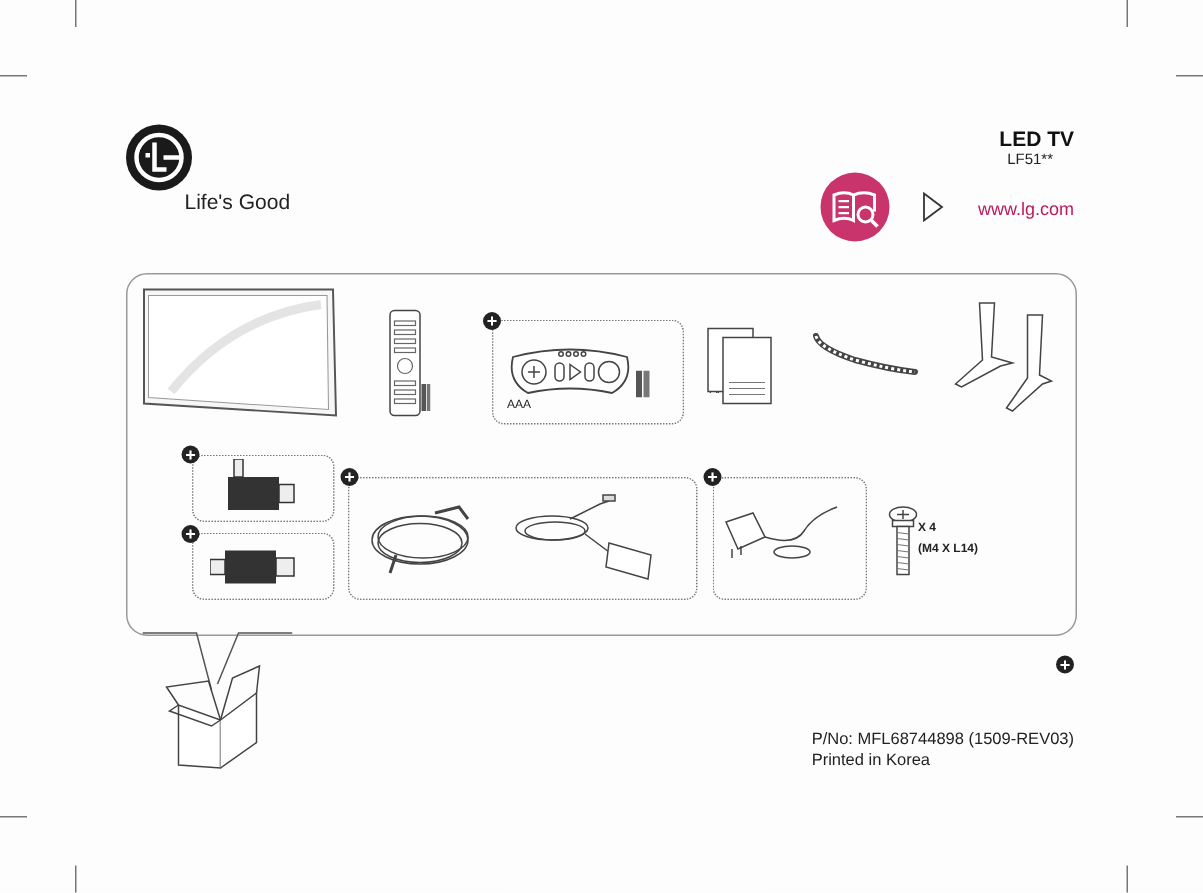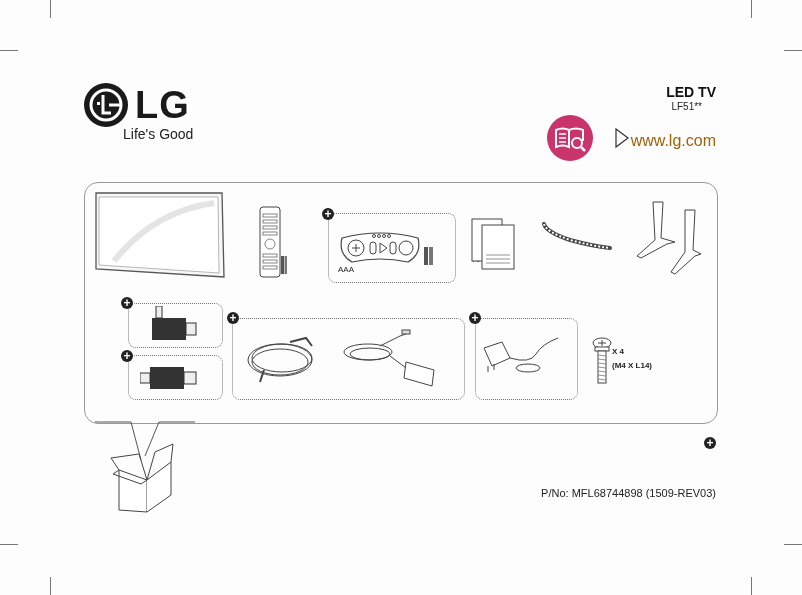--- a/index.html
+++ b/index.html
@@ -7,21 +7,21 @@
   .page { position:absolute; left:0; top:0; width:802px; height:595px; background:#fdfdfd; }
   .crop { position:absolute; background:#777; }
   .logo { position:absolute; left:83px; top:82px; width:130px; height:60px; }
   .logo-mark { position:absolute; left:0; top:0; width:46px; height:46px; }
   .logo-text { position:absolute; left:52px; top:2px; font-size:38px; font-weight:bold; letter-spacing:1px; color:#1a1a1a; line-height:42px; }
   .tagline { position:absolute; left:40px; top:44px; font-size:14px; color:#222; }
   .title { position:absolute; right:86px; top:84px; font-size:14px; font-weight:bold; color:#111; }
   .model { position:absolute; right:100px; top:101px; font-size:10px; color:#222; }
   .manual-icon { position:absolute; left:547px; top:115px; width:46px; height:46px; border-radius:50%; background:#c8346b; }
   .arrow-icon { position:absolute; left:614px; top:127px; }
-  .url { position:absolute; right:86px; top:132px; font-size:16px; color:#a16207; }
+  .url { position:absolute; right:86px; top:132px; font-size:12px; color:#be185d; }
   .panel { position:absolute; left:84px; top:182px; width:632px; height:240px; border:1.3px solid #999; border-radius:14px; background:#fdfdfd; }
   .dotbox { position:absolute; border:1.2px dotted #777; border-radius:8px; }
   .plus { position:absolute; width:12px; height:12px; border-radius:50%; background:#222; color:#fff; font-size:12px; line-height:12px; text-align:center; font-weight:bold; }
   .item { position:absolute; }
   .small { font-size:8px; color:#222;margin-left:39px; }
   .screw-label { position:absolute; left:612px; top:345px; width:56px; text-align:left; font-size:8px; font-weight:bold; color:#222; line-height:14px; }
   .legend { position:absolute; right:86px; top:437px; font-size:8px; color:#222; display:flex; align-items:center; gap:3px; }
   .legend .plus { position:static; display:inline-block; }
   .pno { position:absolute; right:86px; top:486px; font-size:11px; color:#222; line-height:14px; }
   .box { position:absolute; left:95px; top:400px; }
@@ -41,21 +41,20 @@
   <div class="crop" style="left:784px;top:544px;width:18px;height:1px;"></div>
 
   <div class="logo">
     <svg class="logo-mark" viewBox="0 0 46 46">
       <circle cx="23" cy="23" r="22" fill="#1a1a1a"></circle>
       <circle cx="23" cy="23" r="15" fill="none" stroke="#fff" stroke-width="3"></circle>
       <rect x="14" y="20" width="3" height="3" fill="#fff"></rect>
       <path d="M20 13 V31 H28" fill="none" stroke="#fff" stroke-width="3"></path>
       <path d="M26 23 H38" stroke="#fff" stroke-width="3"></path>
     </svg>
-    <div class="logo-text">LG</div>
     <div class="tagline">Life's Good</div>
   </div>
 
   <div class="title">LED TV</div>
   <div class="model">LF51**</div>
   <div class="manual-icon">
     <svg width="46" height="46" viewBox="0 0 46 46">
       <path d="M9 15 Q16 12 22 15 V32 Q16 29 9 32 Z" fill="none" stroke="#fff" stroke-width="2"></path>
       <path d="M22 15 Q29 12 36 15 V26" fill="none" stroke="#fff" stroke-width="2"></path>
       <line x1="12" y1="19" x2="19" y2="19" stroke="#fff" stroke-width="1.5"></line>
@@ -209,14 +208,15 @@
     <path d="M52 80 L60 52 L78 44 L76 62" fill="none" stroke="#444"></path>
     <path d="M24 70 L18 74 L46 84 L52 80" fill="none" stroke="#444"></path>
   </svg>
 
   <div class="legend">
     <span class="plus">+</span>
   </div>
 
   <div class="pno">
     <div>P/No: MFL68744898 (1509-REV03)</div>
+    <div>Printed in Korea</div>
   </div>
 </div>
 
 </body></html>

